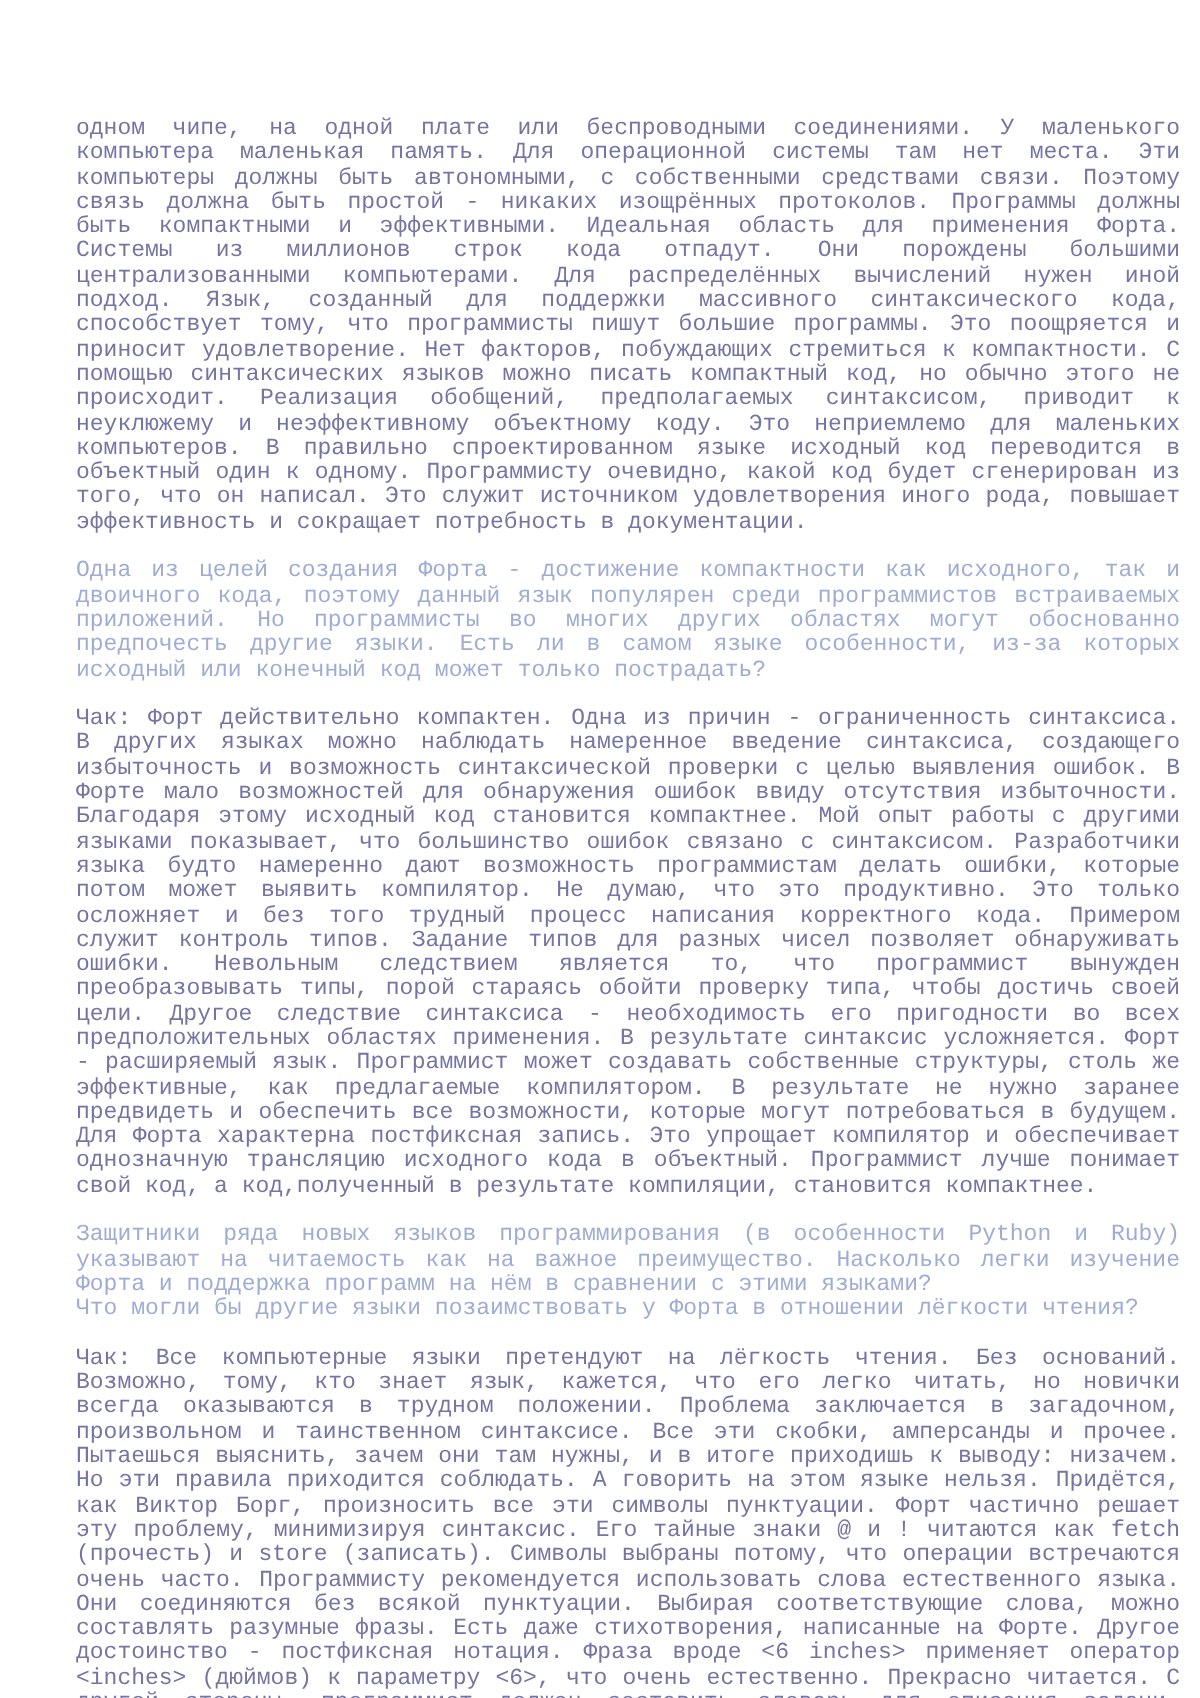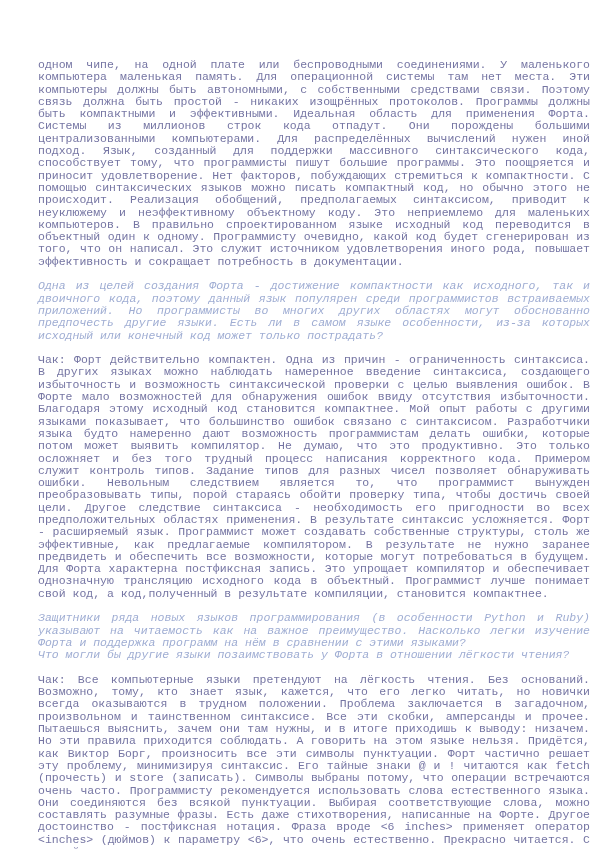--- a/index.html
+++ b/index.html
@@ -30,21 +30,20 @@
     font-family: "Liberation Mono", "DejaVu Sans Mono", monospace;
     font-size: 11.5px;
     line-height: 12.3px;
     letter-spacing: 0;
     text-align: justify;
     margin: 0 0 12.3px 0;
     color: var(--text-color);
     white-space: normal;
   }
   .para.question {
-    font-style: italic;
     color: var(--question-color);
   }
 </style>
 </head>
 <body>
 
 <div class="page">
   <div class="text-column" id="text-column">
       <p class="para answer">одном чипе, на одной плате или беспроводными соединениями. У маленького компьютера маленькая память. Для операционной системы там нет места. Эти компьютеры должны быть автономными, с собственными средствами связи. Поэтому связь должна быть простой - никаких изощрённых протоколов. Программы должны быть компактными и эффективными. Идеальная область для применения Форта. Системы из миллионов строк кода отпадут. Они порождены большими централизованными компьютерами. Для распределённых вычислений нужен иной подход. Язык, созданный для поддержки массивного синтаксического кода, способствует тому, что программисты пишут большие программы. Это поощряется и приносит удовлетворение. Нет факторов, побуждающих стремиться к компактности. С помощью синтаксических языков можно писать компактный код, но обычно этого не происходит. Реализация обобщений, предполагаемых синтаксисом, приводит к неуклюжему и неэффективному объектному коду. Это неприемлемо для маленьких компьютеров. В правильно спроектированном языке исходный код переводится в объектный один к одному. Программисту очевидно, какой код будет сгенерирован из того, что он написал. Это служит источником удовлетворения иного рода, повышает эффективность и сокращает потребность в документации.</p>
       <p class="para question">Одна из целей создания Форта - достижение компактности как исходного, так и двоичного кода, поэтому данный язык популярен среди программистов встраиваемых приложений. Но программисты во многих других областях могут обоснованно предпочесть другие языки. Есть ли в самом языке особенности, из-за которых исходный или конечный код может только пострадать?</p>

